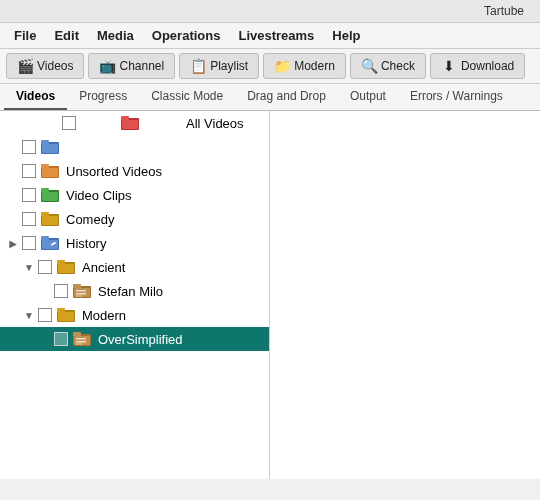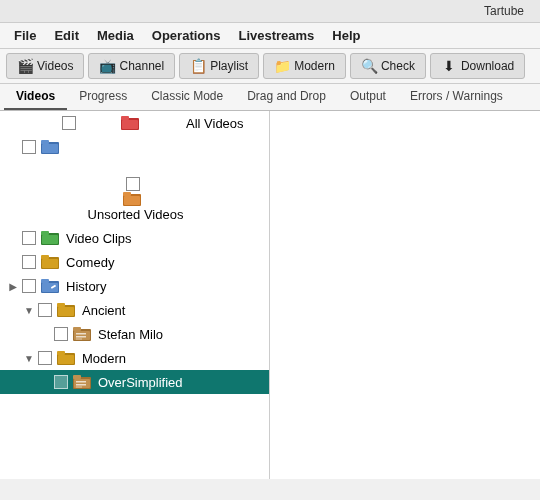--- a/index.html
+++ b/index.html
@@ -219,21 +219,21 @@
       </div>
       <div class="tree-item" style="padding-left: 6px;">
         <span class="expand-btn"></span>
         <span class="checkbox"></span>
         <span class="folder-icon"><svg width="20" height="16" viewBox="0 0 20 16">
     <rect x="0" y="3" width="18" height="12" rx="1" fill="#4070b0"></rect>
     <rect x="0" y="1" width="8" height="4" rx="1" fill="#6090d0"></rect>
     <rect x="1" y="5" width="16" height="9" rx="1" fill="#6090d0"></rect>
   </svg></span>
       </div>
-      <div class="tree-item" style="padding-left: 6px; flex-direction: column;">
+      <div class="tree-item" style="padding-left: 6px;">
         <span class="expand-btn"></span>
         <span class="checkbox"></span>
         <span class="folder-icon"><svg width="20" height="16" viewBox="0 0 20 16">
     <rect x="0" y="3" width="18" height="12" rx="1" fill="#c07020"></rect>
     <rect x="0" y="1" width="8" height="4" rx="1" fill="#e09040"></rect>
     <rect x="1" y="5" width="16" height="9" rx="1" fill="#e09040"></rect>
   </svg></span>
         <span class="item-label">Unsorted Videos</span>
       </div>
       <div class="tree-item" style="padding-left: 6px;">

